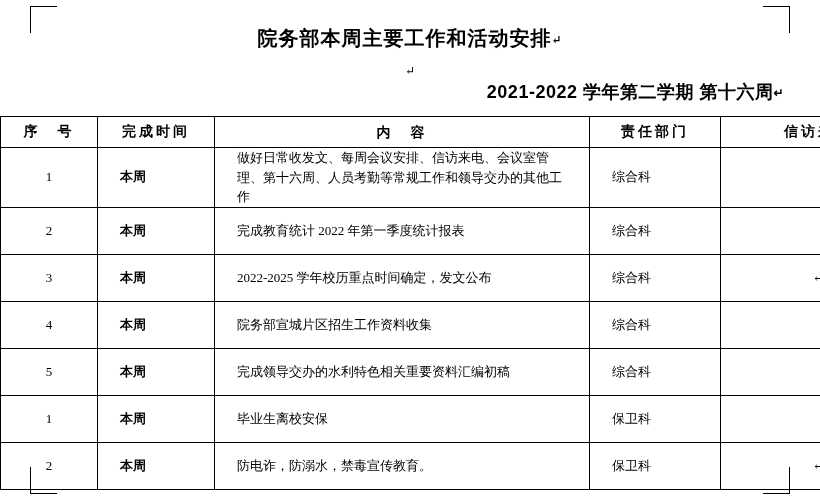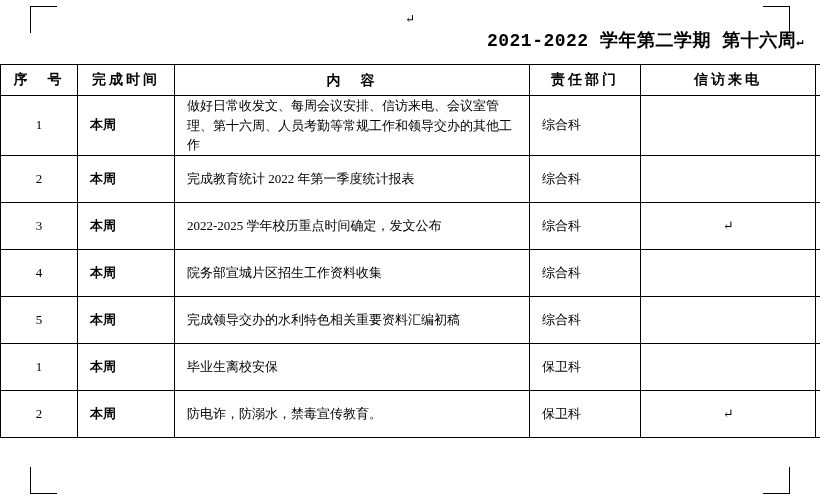--- a/index.html
+++ b/index.html
@@ -60,35 +60,35 @@
     text-align: center;
     font-size: 13px;
     margin-top: 10px;
     height: 14px;
   }
   .term-line {
     text-align: right;
     font-size: 18px;
     font-weight: bold;
     margin-top: 4px;
-    padding-right: 16px;
+    padding-right: 36px;
     letter-spacing: 0.5px;
-    font-family: Liberation Mono, monospace;
+    font-family: Liberation Sans, sans-serif;
   }
 
   table.sched {
     border-collapse: collapse;
     margin: 12px auto 0 auto;
     width: 764px;
     table-layout: fixed;
   }
   table.sched th, table.sched td {
     border: 1px solid #000000;
     font-size: 13px;
-    padding: 0 12px;
+    padding: 0 22px;
     vertical-align: middle;
   }
   table.sched thead th {
     height: 30px;
     font-weight: bold;
     text-align: center;
     font-size: 14px;
     letter-spacing: 3px;
   }
   table.sched tbody td {
@@ -104,20 +104,23 @@
 </head>
 <body>
 
 <div class="crop tl"></div>
 <div class="crop tr"></div>
 <div class="crop bl"></div>
 <div class="crop br"></div>
 
 <div class="page">
 
+  <div class="doc-title">
+    <span>院务部本周主要工作和活动安排</span><span class="pilcrow">↵</span>
+  </div>
 
 
   <div class="blank-line">
     <span class="pilcrow">↵</span>
   </div>
 
   <div class="term-line">
     <span>2021-2022 学年第二学期  第十六周</span><span class="pilcrow">↵</span>
   </div>
 

